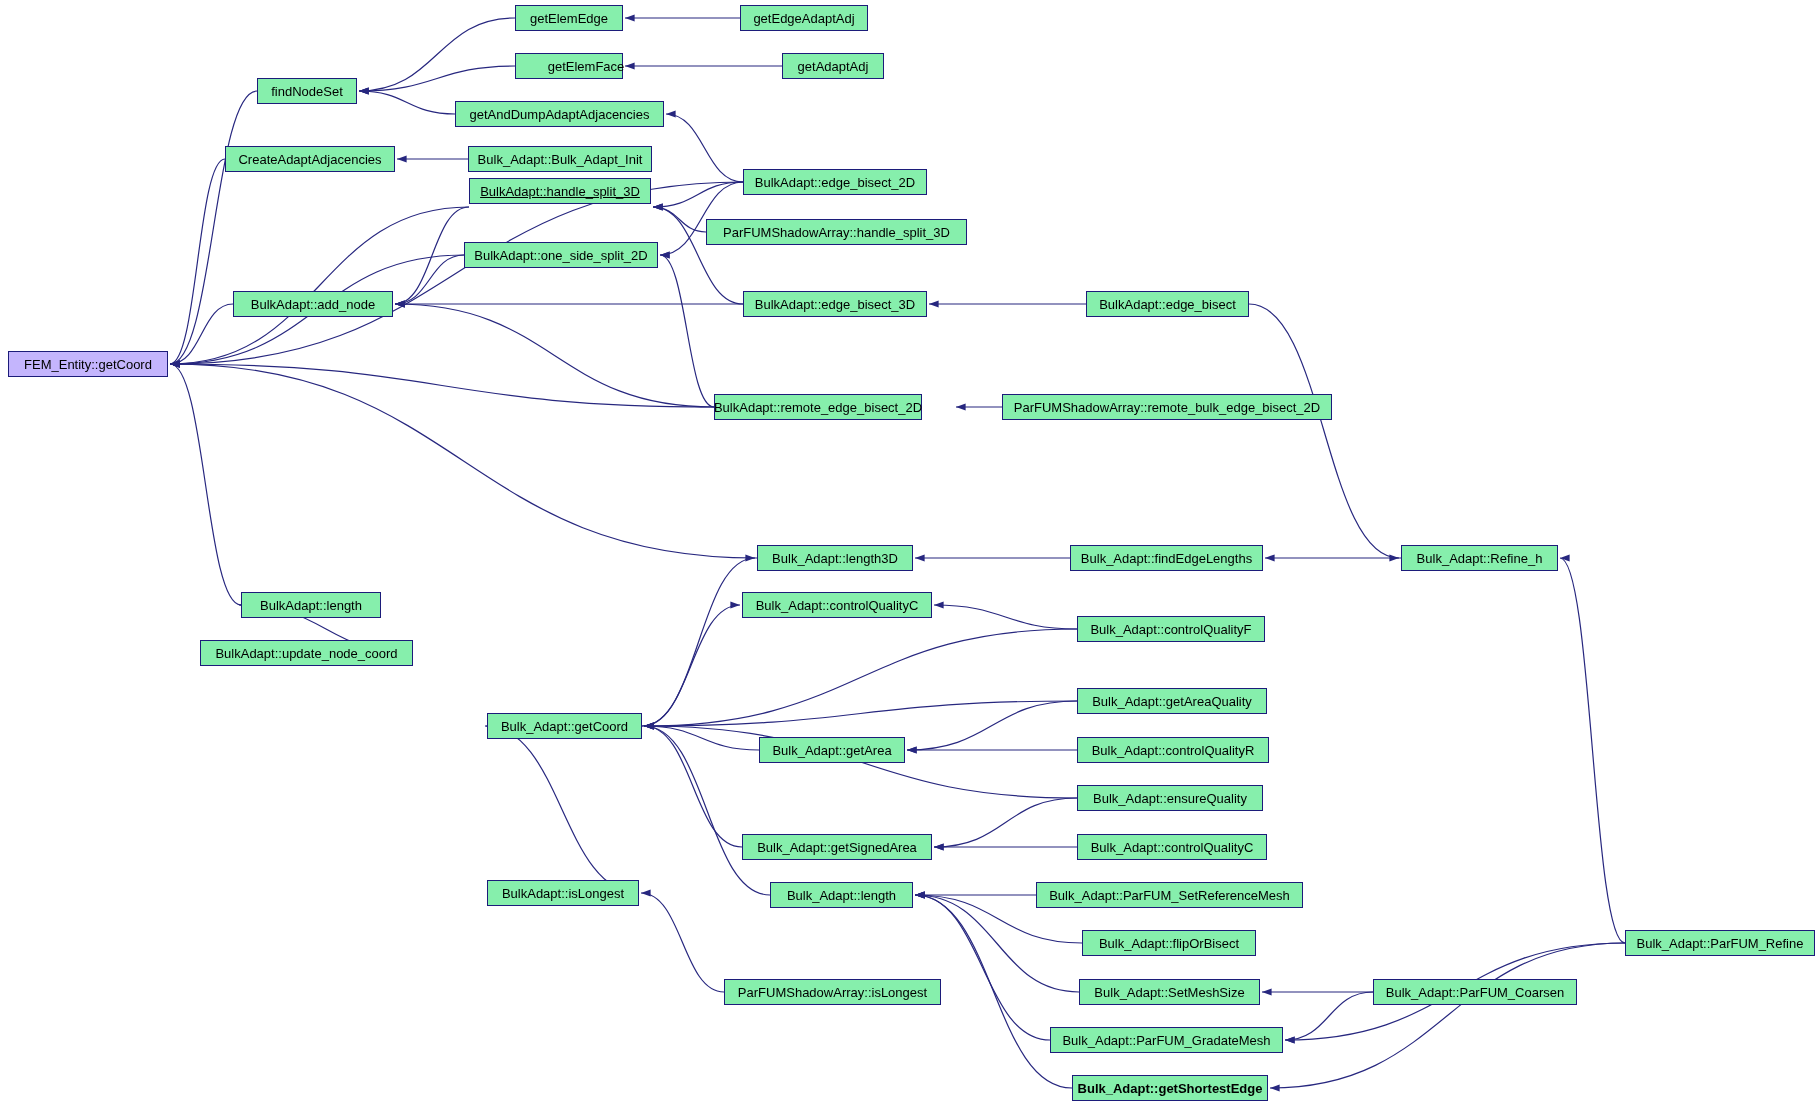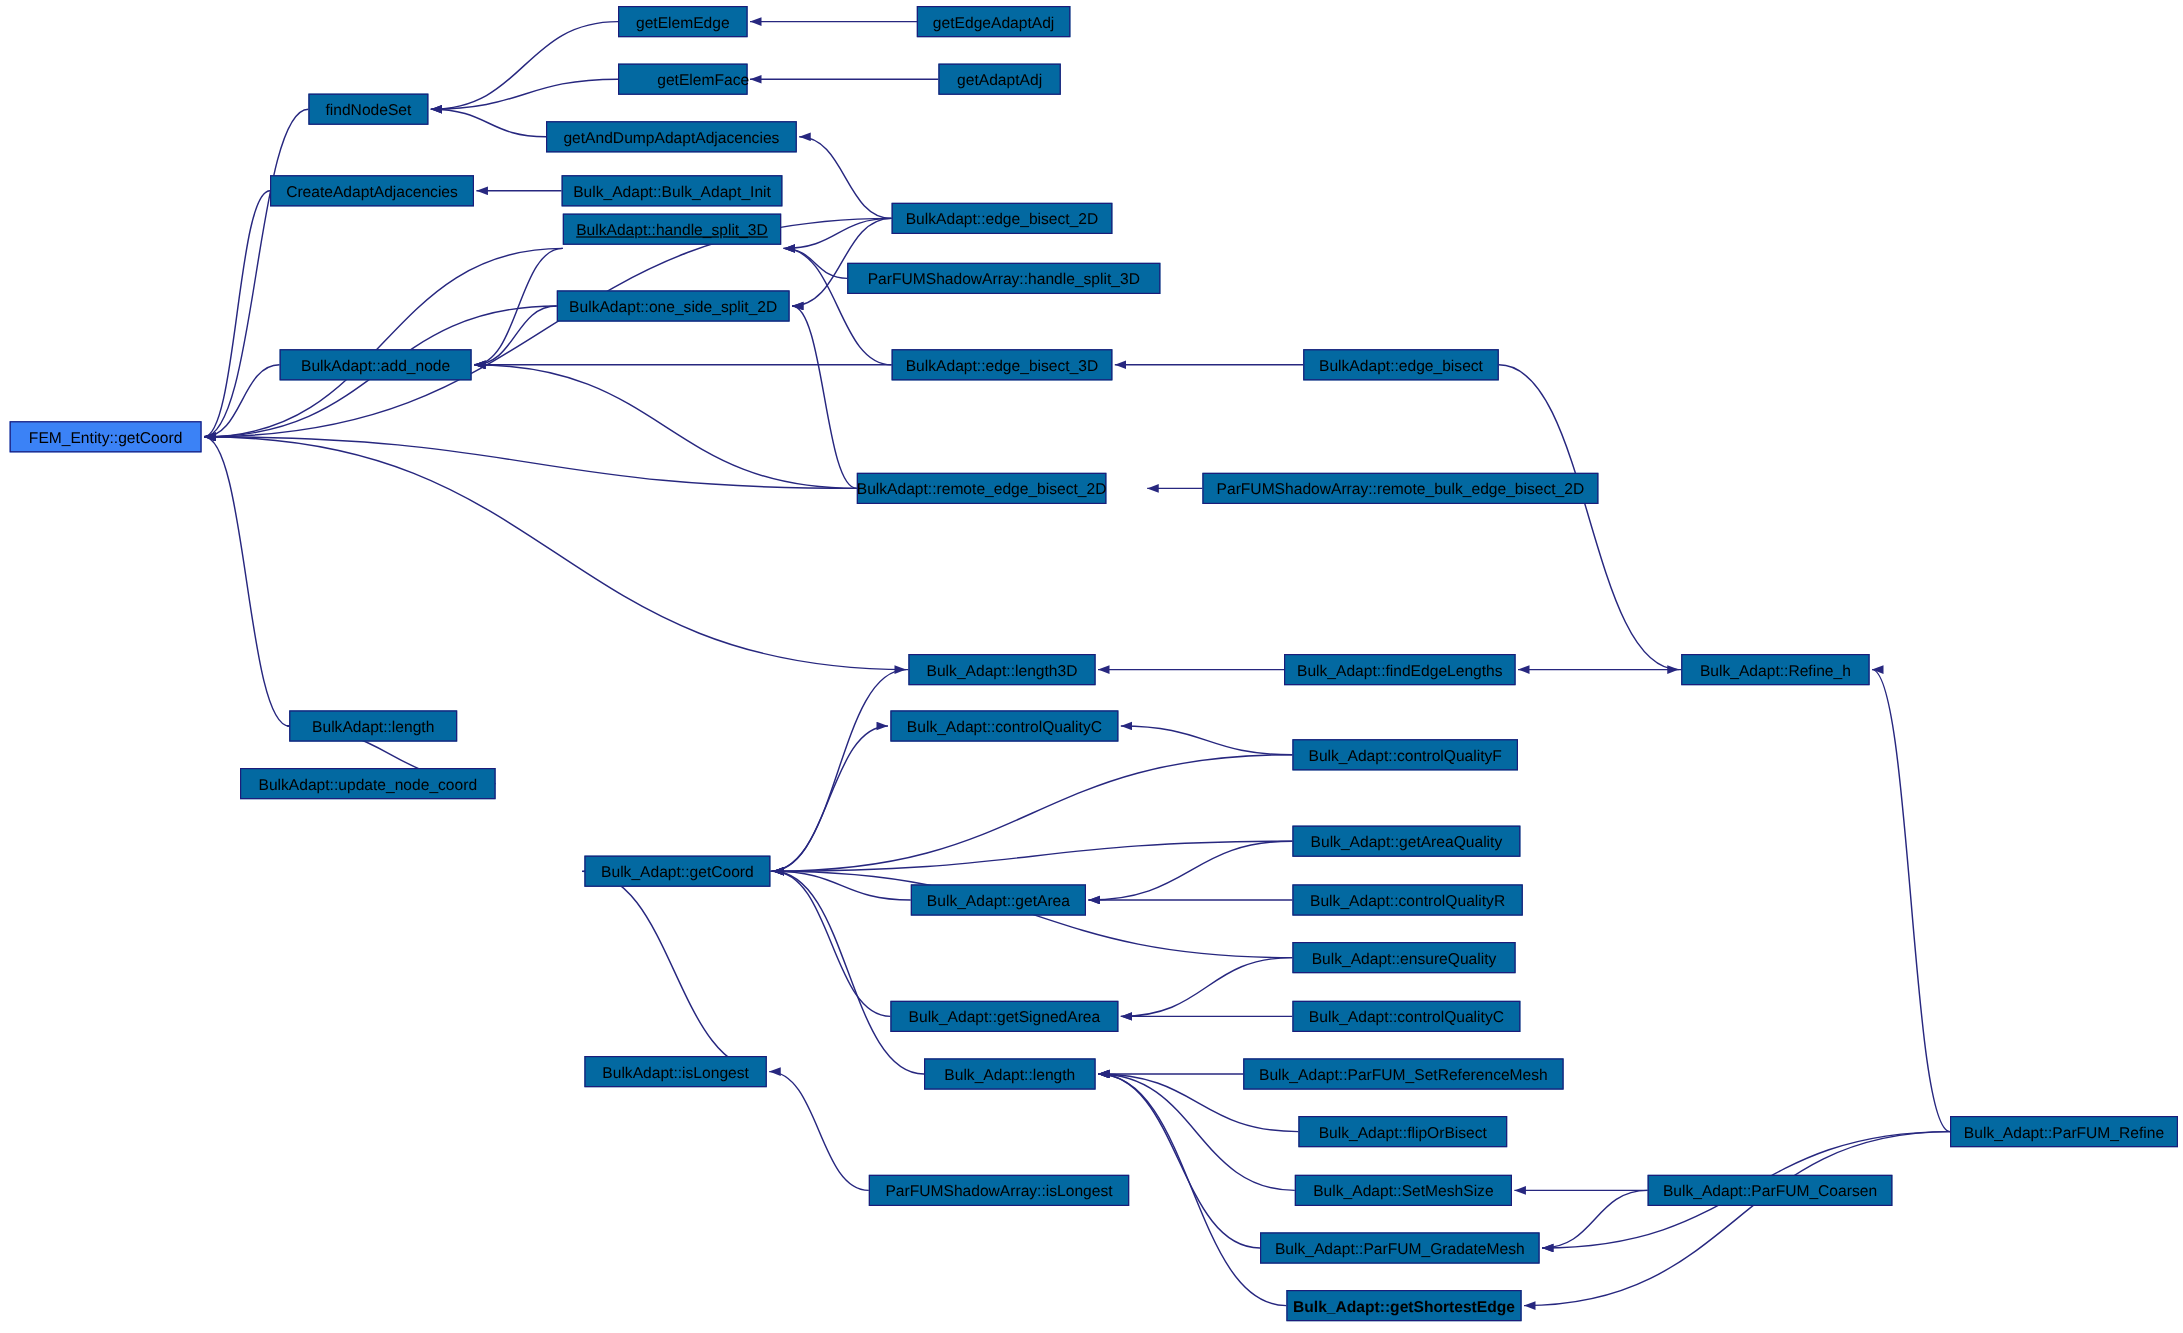--- a/index.html
+++ b/index.html
@@ -21,33 +21,33 @@
     position: absolute;
     left: 0;
     top: 0;
     width: 1819px;
     height: 1111px;
   }
   .node {
     position: absolute;
     box-sizing: border-box;
     border: 1px solid #1c1c7a;
-    background: #0369a1;
+    background: #86efac;
     color: #000000;
     font-size: 13px;
     line-height: 1;
     display: flex;
     align-items: center;
     justify-content: center;
     white-space: nowrap;
     padding: 0 6px;
     height: 26px;
   }
   .node.root {
-    background: #3b82f6;
+    background: #c4b5fd;
   }
 </style>
 </head>
 <body>
 
 <div id="canvas">
   <svg id="edges" viewBox="0 0 1819 1111">
     <defs>
       <marker id="arrow" markerWidth="9" markerHeight="9" refX="8" refY="3" orient="auto" markerUnits="strokeWidth">
         <path d="M0,0 L8,3 L0,6 z" fill="#27277f"></path>
@@ -108,21 +108,21 @@
         <path d="M1625,943 C1592.5,943 1592.5,558 1560,558" marker-end="url(#arrow)"></path>
         <path d="M1373,992 C1317.5,992 1317.5,992 1262,992" marker-end="url(#arrow)"></path>
         <path d="M1625,943 C1455,943 1455,1040 1285,1040" marker-end="url(#arrow)"></path>
         <path d="M1373,992 C1329,992 1329,1040 1285,1040" marker-end="url(#arrow)"></path>
         <path d="M1625,943 C1447.5,943 1447.5,1088 1270,1088" marker-end="url(#arrow)"></path>
       </g>
   </svg>
   <div id="nodes">
       <div class="node root" style="left: 8px; top: 351px; width: 160px;">FEM_Entity::getCoord</div>
       <div class="node" style="left: 515px; top: 5px; width: 108px;">getElemEdge</div>
-      <div class="node" style="left: 764px; top: 5px; width: 128px;">getEdgeAdaptAdj</div>
+      <div class="node" style="left: 740px; top: 5px; width: 128px;">getEdgeAdaptAdj</div>
       <div class="node" style="left: 515px; top: 53px; width: 108px; padding-left: 40px;">getElemFace</div>
       <div class="node" style="left: 782px; top: 53px; width: 102px;">getAdaptAdj</div>
       <div class="node" style="left: 257px; top: 78px; width: 100px;">findNodeSet</div>
       <div class="node" style="left: 455px; top: 101px; width: 209px;">getAndDumpAdaptAdjacencies</div>
       <div class="node" style="left: 225px; top: 146px; width: 170px;">CreateAdaptAdjacencies</div>
       <div class="node" style="left: 468px; top: 146px; width: 184px;">Bulk_Adapt::Bulk_Adapt_Init</div>
       <div class="node" style="left: 743px; top: 169px; width: 184px;">BulkAdapt::edge_bisect_2D</div>
       <div class="node" style="left: 469px; top: 178px; width: 182px; text-decoration: underline;">BulkAdapt::handle_split_3D</div>
       <div class="node" style="left: 706px; top: 219px; width: 261px;">ParFUMShadowArray::handle_split_3D</div>
       <div class="node" style="left: 464px; top: 242px; width: 194px;">BulkAdapt::one_side_split_2D</div>

